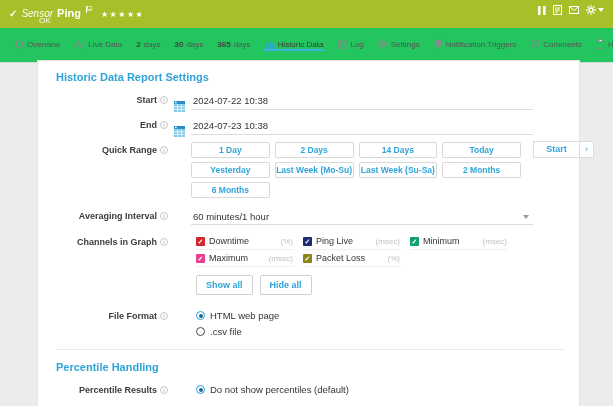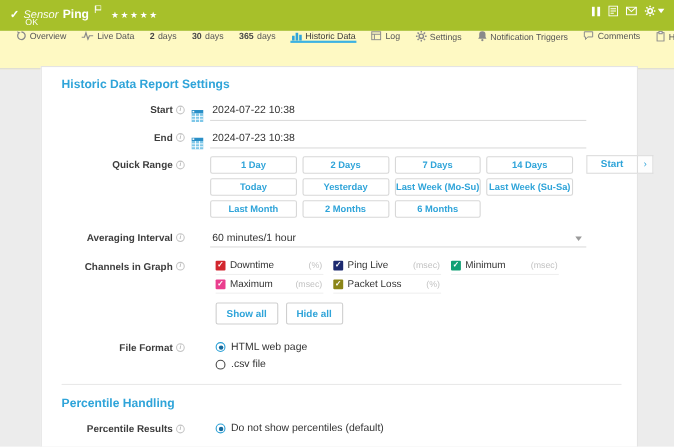--- a/index.html
+++ b/index.html
@@ -13,29 +13,29 @@
   }
 
   
   .greenbar { height:28px; background:#a7c02a; position:relative; color:#fff; }
   .title-line { position:absolute; left:9px; top:3px; display:flex; align-items:baseline; gap:4px; }
   .check { font-size:10px; font-weight:bold; }
   .sensor-kind { font-style:italic; font-size:10px; opacity:.95; }
   .sensor-name { font-weight:bold; font-size:11px;text-align:center; }
   .flag-sup { position:relative; top:-4px; margin-left:1px; }
   .stars { font-size:8px; letter-spacing:1.5px; margin-left:5px; }
-  .status-ok { position:absolute; left:23px; top:16px; font-size:8px; opacity:.95; }
+  .status-ok { position:absolute; left:39px; top:16px; font-size:8px; opacity:.95; }
   .top-icons { position:absolute; right:9px; top:5px; display:flex; align-items:center; gap:7px; }
   .top-icons svg { display:block; }
   .caret-down { width:0; height:0; border-left:3px solid transparent; border-right:3px solid transparent; border-top:4px solid #fff; margin-left:-3px; }
 
   
   .tabbar {
-    height:35px; background:#fef9c3; border-bottom:1px solid #d9d9d9;
-    display:flex; align-items:flex-start; padding-left:14px;
+    height:35px; background:#22c55e; border-bottom:1px solid #d9d9d9;
+    display:flex; align-items:center; padding-left:14px;
     font-size:8px; color:#555; white-space:nowrap;
   }
   .tab { display:flex; align-items:center; gap:3px; margin-right:12px; border-bottom:2px solid transparent; padding:0 1px; cursor:default; }
   .tab svg { display:block; flex:none; }
   .tab .num { font-weight:bold; color:#444; }
   .tab.active { border-bottom-color:#3cb2e2; color:#3a3a3a; }
 
   
   .card {
     position:absolute; left:37px; top:60px; width:543px; bottom:-2px;
@@ -299,27 +299,25 @@
 
   <div class="frow">
     <div class="flabel">
       <span>Quick Range</span>
       <span class="info">i</span>
     </div>
     <div class="ffield">
       <div class="qr">
         <div class="qbtn">1 Day</div>
         <div class="qbtn">2 Days</div>
-        <div class="qbtn">7 Days</div>
         <div class="qbtn">14 Days</div>
         <div class="qbtn">Today</div>
         <div class="qbtn">Yesterday</div>
         <div class="qbtn">Last Week (Mo-Su)</div>
         <div class="qbtn">Last Week (Su-Sa)</div>
-        <div class="qbtn">Last Month</div>
         <div class="qbtn">2 Months</div>
         <div class="qbtn">6 Months</div>
       </div>
     </div>
   </div>
 
   <div class="frow" style="margin-top:10px;">
     <div class="flabel">
       <span>Averaging Interval</span>
       <span class="info">i</span>

